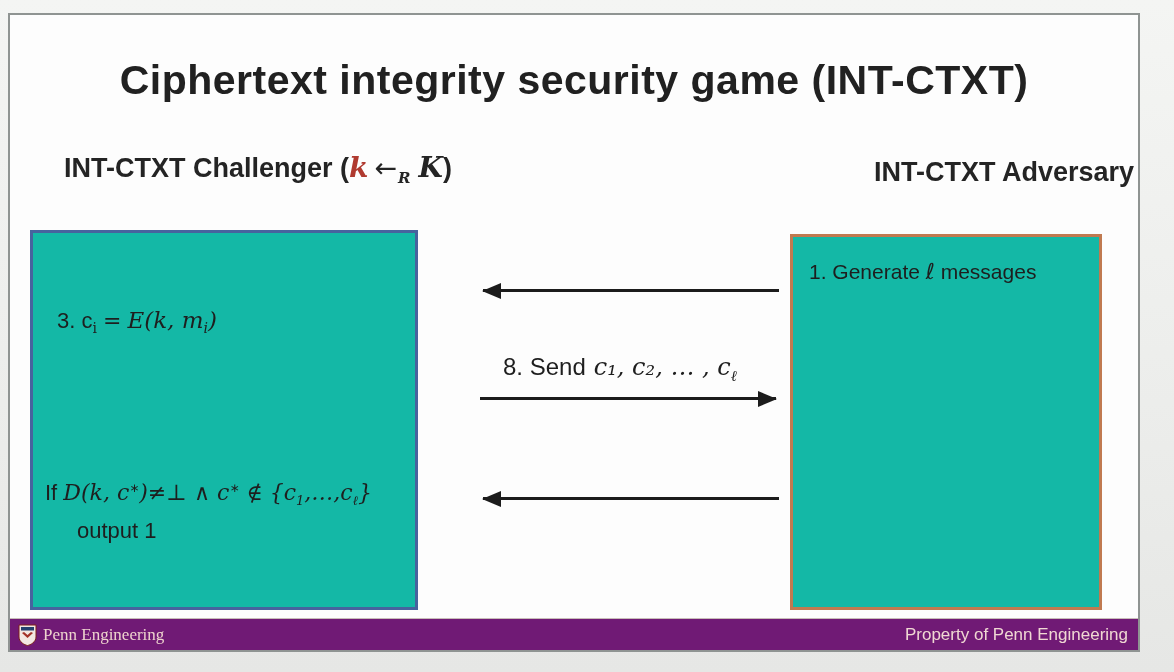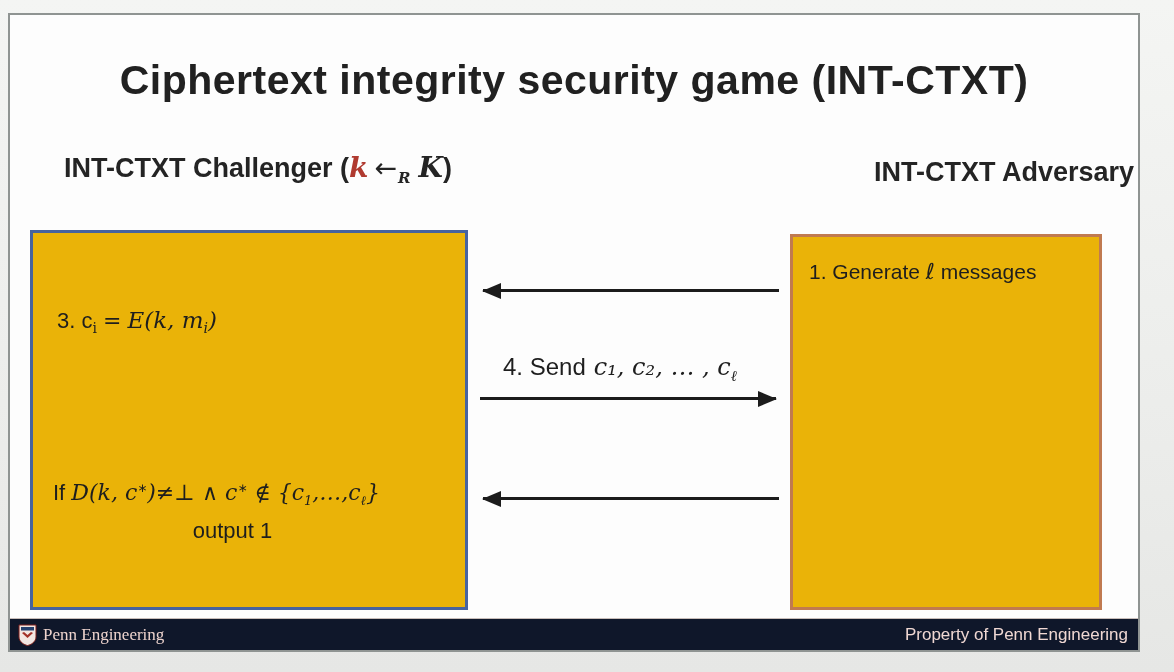--- a/index.html
+++ b/index.html
@@ -19,52 +19,52 @@
   }
   .heading{position:absolute;font-size:27px;font-weight:700;color:#242424;white-space:nowrap;margin-left:32px;}
   .challenger-heading{left:22px;top:136px;}
   .adversary-heading{left:812px;top:142px;width:300px;text-align:center;}
   .math{font-family:"DejaVu Serif","DejaVu Sans",serif;font-style:italic;font-weight:400;}
   .heading .math{font-size:28px;font-weight:700;}
   .key-red{color:#b03a30;}
   .assign-arrow{font-family:"DejaVu Sans",sans-serif;font-style:normal;font-weight:400;margin:0 1px 0 6px;}
   .assign-sub{font-family:"DejaVu Serif",serif;font-style:italic;font-size:15px;font-weight:700;vertical-align:-6px;margin-right:8px;}
 
-  .box{position:absolute;box-sizing:border-box;background:#eab308;}
-  .challenger-box{left:20px;top:215px;width:438px;height:380px;border:3px solid #47639e;}
+  .box{position:absolute;box-sizing:border-box;background:#14b8a6;}
+  .challenger-box{left:20px;top:215px;width:388px;height:380px;border:3px solid #47639e;}
   .adversary-box{left:780px;top:219px;width:312px;height:376px;border:3px solid #c07a50;}
 
   .step3{position:absolute;left:24px;top:74px;font-size:22px;white-space:nowrap;}
   .step3 .math{font-size:23px;}
   .sub-i{font-family:"DejaVu Serif",serif;font-size:14px;vertical-align:-5px;}
   .sub-i.it{font-style:italic;}
   .eq{font-family:"DejaVu Sans",sans-serif;margin:0 6px;}
 
-  .cond{position:absolute;left:20px;top:240px;font-size:22px;line-height:30px;white-space:nowrap;text-align:center;}
+  .cond{position:absolute;left:12px;top:240px;font-size:22px;line-height:30px;white-space:nowrap;}
   .cond .math{font-size:22px;}
   .cond sup{font-size:12px;font-family:"DejaVu Sans",sans-serif;font-style:normal;}
   .cond .csub{font-family:"DejaVu Serif",serif;font-style:italic;font-size:13px;vertical-align:-5px;}
   .cond-then{padding-left:32px;}
 
   .step1{position:absolute;left:16px;top:22px;font-size:21px;white-space:nowrap;}
   .step1 .math{font-size:22px;}
 
   .msg-label{position:absolute;width:300px;text-align:center;font-size:24px;white-space:nowrap;}
   .msg-label .math{font-size:24px;margin-left:8px;}
   .msub{font-family:"DejaVu Serif",serif;font-style:italic;font-size:15px;vertical-align:-6px;}
   .msup{font-family:"DejaVu Sans",sans-serif;font-style:normal;font-size:14px;vertical-align:7px;}
 
   .arrow{position:absolute;height:16px;}
   .arrow .line{position:absolute;left:0;right:0;top:6px;height:3px;background:#1c1c1c;}
   .arrow .head{position:absolute;width:0;height:0;top:0;border-top:8px solid transparent;border-bottom:8px solid transparent;}
   .arrow .head-left{left:-1px;border-right:19px solid #1c1c1c;}
   .arrow .head-right{right:-1px;border-left:19px solid #1c1c1c;}
 
   .footer{
-    position:absolute;left:0;right:0;bottom:0;height:32px;background:#0f172a;
+    position:absolute;left:0;right:0;bottom:0;height:32px;background:#701a75;
     display:flex;align-items:center;justify-content:space-between;
     padding:0 10px 0 8px;box-sizing:border-box;border-top:1px solid #c8bdb9;
   }
   .brand{display:flex;align-items:center;gap:6px;
     font-family:"Liberation Serif",serif;font-size:17px;color:#eed4ce;}
   .property{font-size:17px;color:#f0d8d3;}
 </style>
 </head>
 <body>
 
@@ -96,21 +96,21 @@
       <span>1. Generate </span><span class="math">ℓ</span><span> messages</span>
     </div>
   </div>
 
   <div class="arrow" style="left:473px;top:268px;width:296px;">
     <span class="line"></span>
     <span class="head head-left"></span>
   </div>
 
   <div class="msg-label" style="left:460px;top:338px;">
-    <span>4. Send</span><span class="math">c₁, c₂, … , c</span><span class="msub">ℓ</span>
+    <span>8. Send</span><span class="math">c₁, c₂, … , c</span><span class="msub">ℓ</span>
   </div>
   <div class="arrow" style="left:470px;top:376px;width:296px;">
     <span class="line"></span>
     <span class="head head-right"></span>
   </div>
 
   <div class="arrow" style="left:473px;top:476px;width:296px;">
     <span class="line"></span>
     <span class="head head-left"></span>
   </div>

